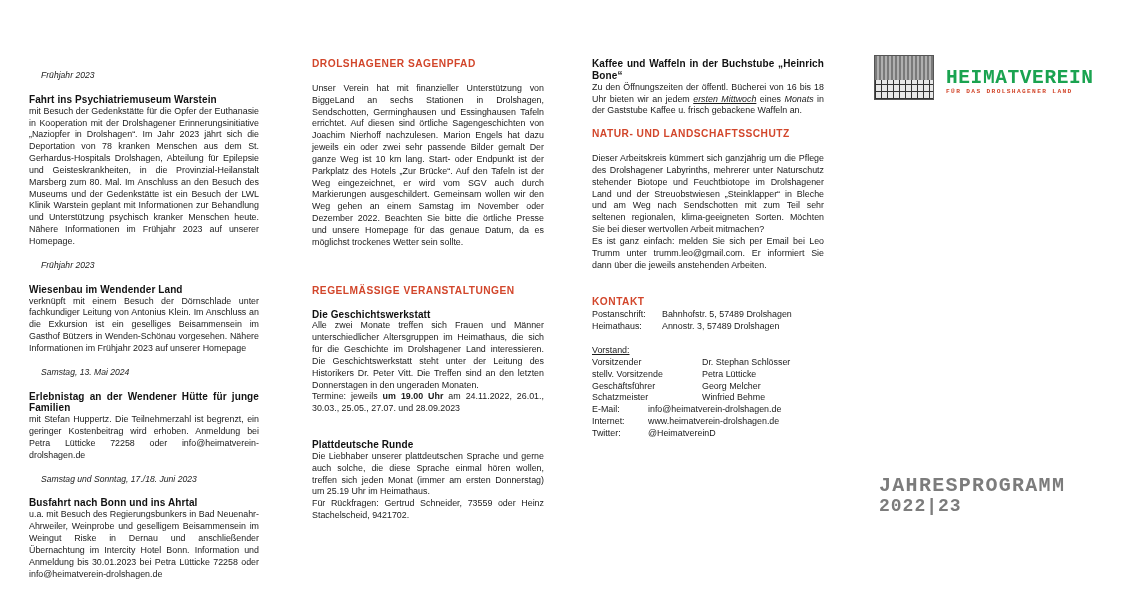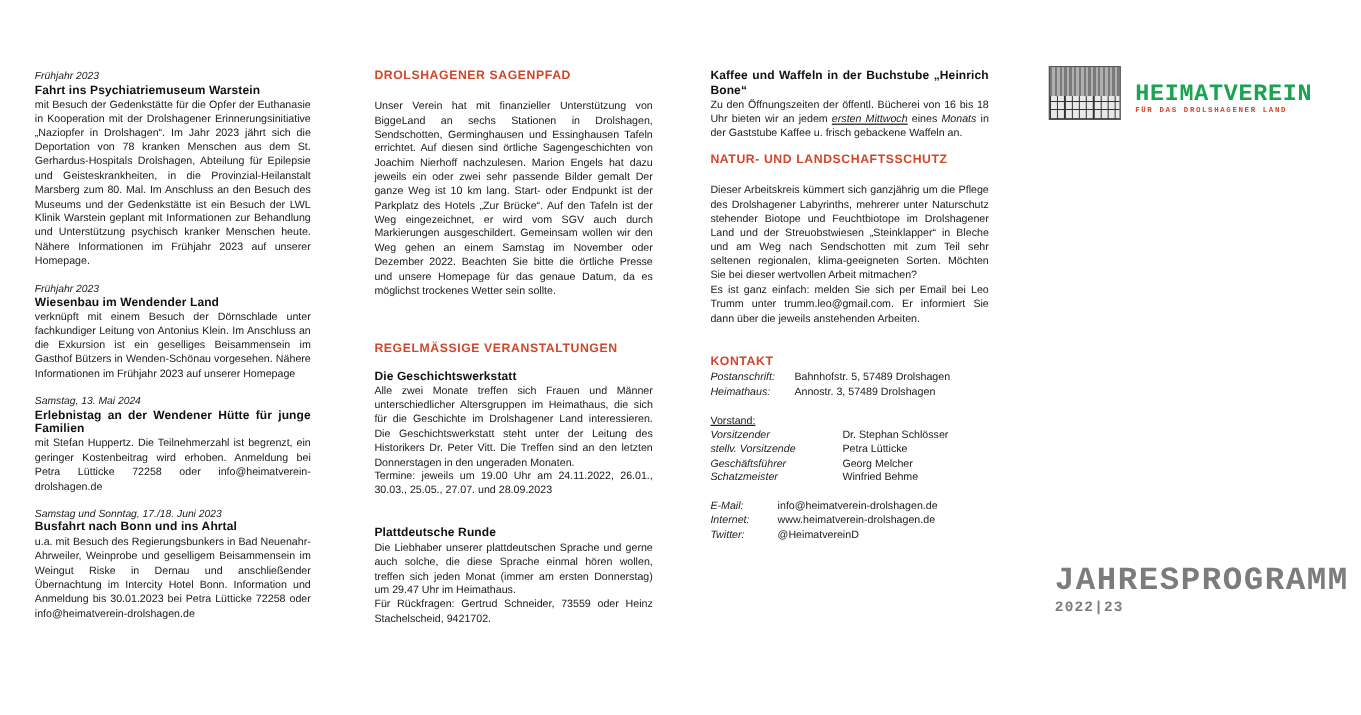--- a/index.html
+++ b/index.html
@@ -3,47 +3,47 @@
 <meta charset="utf-8">
 <style>
   html, body { margin:0; padding:0; background:#ffffff; }
   body { width:1134px; height:596px; position:relative; overflow:hidden;
          font-family:"Liberation Sans", sans-serif; color:#1a1a1a; }
   .col { position:absolute; top:58px; font-size:8.9px; line-height:11.85px; text-align:justify; }
   .c1 { left:29px; width:230px; }
   .c2 { left:312px; width:232px; }
   .c3 { left:592px; width:232px; }
   .c4 { left:874px; width:240px; top:55px; height:490px;font-family:Liberation Mono, monospace; }
-  .date { font-style:italic; font-size:8.6px; color:#222; margin:0; }
+  .date { font-style:italic; font-size:8.6px; color:#222; margin:12px; }
   .ttl { font-weight:bold; font-size:10px; margin:0; color:#111; letter-spacing:0.1px; }
   .p { margin:0; }
   .blk { margin-bottom:11px; }
   .sec { color:#d2462b; font-weight:bold; font-size:10.2px; letter-spacing:0.5px; margin:0 0 12px 0; }
-  b.strong { font-weight:normal; }
+  b.strong { font-weight:bold; }
   .u { text-decoration:underline; font-style:italic; }
   .it { font-style:italic; }
   .kv { display:flex; }
-  .kv .k { width:70px; flex:none;font-style:italic; }
+  .kv .k { width:70px; flex:none; }
   .kv2 .k { width:110px; }
   .kv3 .k { width:56px; }
   .uline { text-decoration:underline; }
   .logo { position:absolute; left:0; top:0; display:flex; align-items:center; }
   .house { width:60px; height:45px; position:relative; background:#999; border:1px solid #555; box-sizing:border-box; }
   .roof { position:absolute; left:0; top:0; width:100%; height:55%;
           background:repeating-linear-gradient(90deg,#7a7a7a 0 2px,#b0b0b0 2px 4px); }
   .wall { position:absolute; left:0; bottom:0; width:100%; height:45%; background:#e8e8e8;
           background-image:
             repeating-linear-gradient(90deg,#333 0 1px,transparent 1px 6px),
             repeating-linear-gradient(0deg,#333 0 1px,transparent 1px 7px); }
   .brand { margin-left:12px; margin-top:8px; }
   .brand-name { color:#1aa350; font-weight:bold; font-size:19.5px; letter-spacing:0.6px; line-height:20px; }
   .brand-sub { color:#d2462b; font-weight:bold; font-size:6.2px; letter-spacing:1.35px; line-height:8px; }
   .title { position:absolute; left:5px; top:425px; color:#7c7c7c; font-weight:bold; }
-  .title .t1 { font-size:27px; letter-spacing:1.3px; }
-  .title .t2 { font-size:12px; letter-spacing:1px; margin-top:9px; }
+  .title .t1 { font-size:20px; letter-spacing:1.3px; }
+  .title .t2 { font-size:18px; letter-spacing:1px; margin-top:9px; }
 </style>
 </head>
 <body>
 
 <div class="col c1">
   <div class="blk">
     <p class="date">Frühjahr 2023</p>
     <p class="ttl">Fahrt ins Psychiatriemuseum Warstein</p>
     <p class="p">mit Besuch der Gedenkstätte für die Opfer der Euthanasie in Kooperation mit der Drolshagener Erinnerungsinitiative „Naziopfer in Drolshagen“.  Im Jahr 2023 jährt sich die Deportation von 78 kranken Menschen aus dem St. Gerhardus-Hospitals Drolshagen, Abteilung für Epilepsie und Geisteskrankheiten, in die Provinzial-Heilanstalt Marsberg zum 80. Mal. Im Anschluss an den Besuch des Museums und der Gedenkstätte ist ein Besuch der LWL Klinik Warstein geplant mit Informationen zur Behandlung und Unterstützung psychisch kranker Menschen heute. Nähere Informationen im Frühjahr 2023 auf unserer Homepage.</p>
   </div>
@@ -68,21 +68,21 @@
   <p class="sec" style="margin-bottom:13px">DROLSHAGENER SAGENPFAD</p>
   <p class="p" style="margin-bottom:36px">Unser Verein hat mit finanzieller Unterstützung von BiggeLand an sechs Stationen in Drolshagen, Sendschotten, Germinghausen und Essinghausen Tafeln errichtet. Auf diesen sind örtliche Sagengeschichten von Joachim Nierhoff nachzulesen. Marion Engels hat dazu jeweils ein oder zwei sehr passende Bilder gemalt Der ganze Weg ist 10 km lang. Start- oder Endpunkt ist der Parkplatz des Hotels „Zur Brücke“. Auf den Tafeln ist der Weg eingezeichnet, er wird vom SGV auch durch Markierungen ausgeschildert. Gemeinsam wollen wir den Weg gehen an einem Samstag im November oder Dezember 2022. Beachten Sie bitte die örtliche Presse und unsere Homepage für das genaue Datum, da es möglichst trockenes Wetter sein sollte.</p>
   <p class="sec">REGELMÄSSIGE VERANSTALTUNGEN</p>
   <div class="blk" style="margin-bottom:24px">
     <p class="ttl">Die Geschichtswerkstatt</p>
     <p class="p">Alle zwei Monate treffen sich Frauen und Männer unterschiedlicher Altersgruppen im Heimathaus, die sich für die Geschichte im Drolshagener Land interessieren. Die Geschichtswerkstatt steht unter der Leitung des Historikers Dr. Peter Vitt. Die Treffen sind an den letzten Donnerstagen in den ungeraden Monaten.</p>
     <p class="p"><span>Termine: jeweils </span><b class="strong">um 19.00 Uhr</b><span> am 24.11.2022, 26.01., 30.03., 25.05., 27.07. und 28.09.2023</span></p>
   </div>
   <div class="blk">
     <p class="ttl">Plattdeutsche Runde</p>
-    <p class="p">Die Liebhaber unserer plattdeutschen Sprache und gerne auch solche, die diese Sprache einmal hören wollen, treffen sich jeden Monat (immer am ersten Donnerstag) um 29.47 Uhr im Heimathaus.</p>
+    <p class="p">Die Liebhaber unserer plattdeutschen Sprache und gerne auch solche, die diese Sprache einmal hören wollen, treffen sich jeden Monat (immer am ersten Donnerstag) um 25.19 Uhr im Heimathaus.</p>
     <p class="p">Für Rückfragen: Gertrud Schneider, 73559 oder Heinz Stachelscheid, 9421702.</p>
   </div>
 </div>
 
 <div class="col c3">
   <div class="blk" style="margin-bottom:11px">
     <p class="ttl">Kaffee und Waffeln in der Buchstube „Heinrich Bone“</p>
     <p class="p"><span>Zu den Öffnungszeiten der öffentl. Bücherei von 16 bis 18 Uhr bieten wir an jedem </span><span class="u">ersten Mittwoch</span><span> eines </span><span class="it">Monats</span><span> in der Gaststube Kaffee u. frisch gebackene Waffeln an.</span></p>
   </div>
   <p class="sec" style="margin-bottom:13px">NATUR- UND LANDSCHAFTSSCHUTZ</p>
@@ -92,21 +92,21 @@
   <div style="margin-bottom:12px">
     <div class="kv">
         <span class="k">Postanschrift:</span>
         <span>Bahnhofstr. 5, 57489 Drolshagen</span>
       </div>
     <div class="kv">
         <span class="k">Heimathaus:</span>
         <span>Annostr. 3, 57489 Drolshagen</span>
       </div>
   </div>
-  <div style="margin-bottom:12px">
+  <div style="margin-bottom:0">
     <div class="uline">Vorstand:</div>
     <div class="kv kv2">
         <span class="k">Vorsitzender</span>
         <span>Dr. Stephan Schlösser</span>
       </div>
     <div class="kv kv2">
         <span class="k">stellv. Vorsitzende</span>
         <span>Petra Lütticke</span>
       </div>
     <div class="kv kv2">

